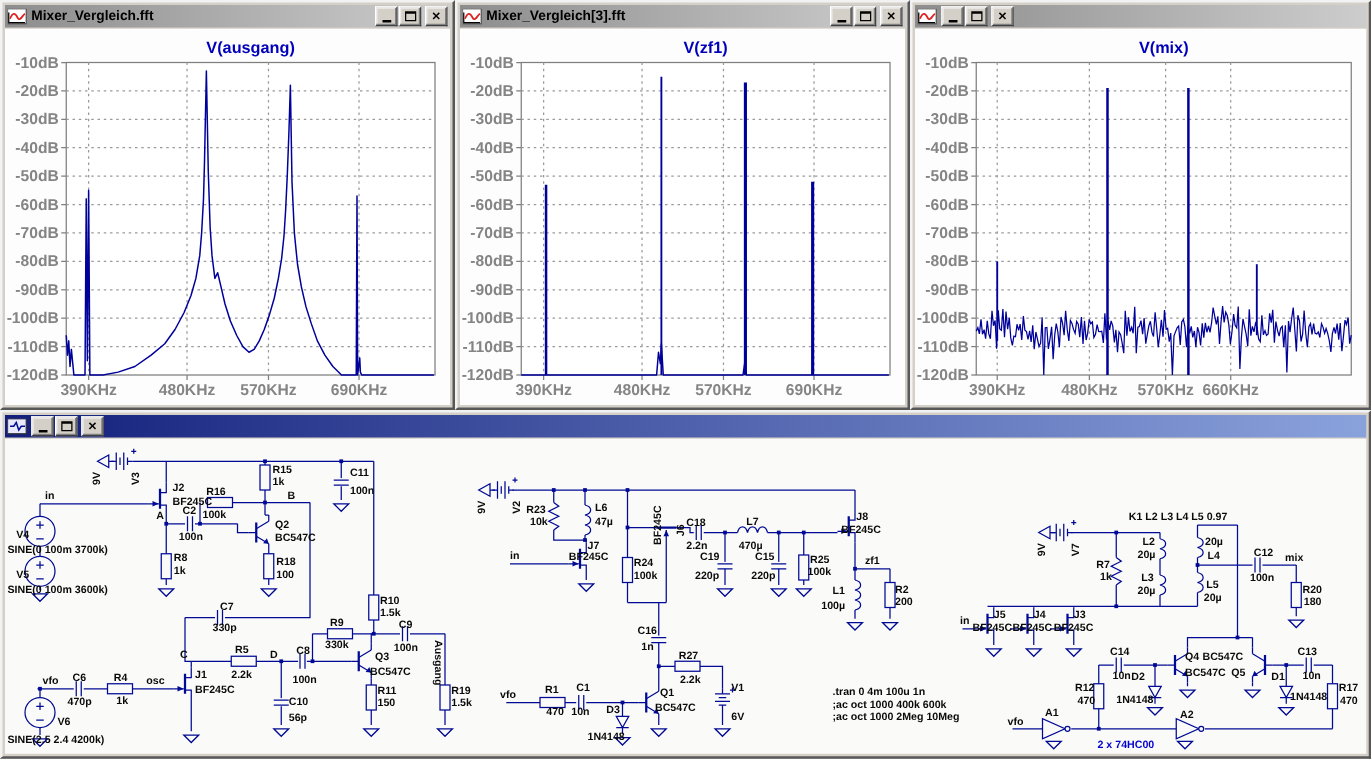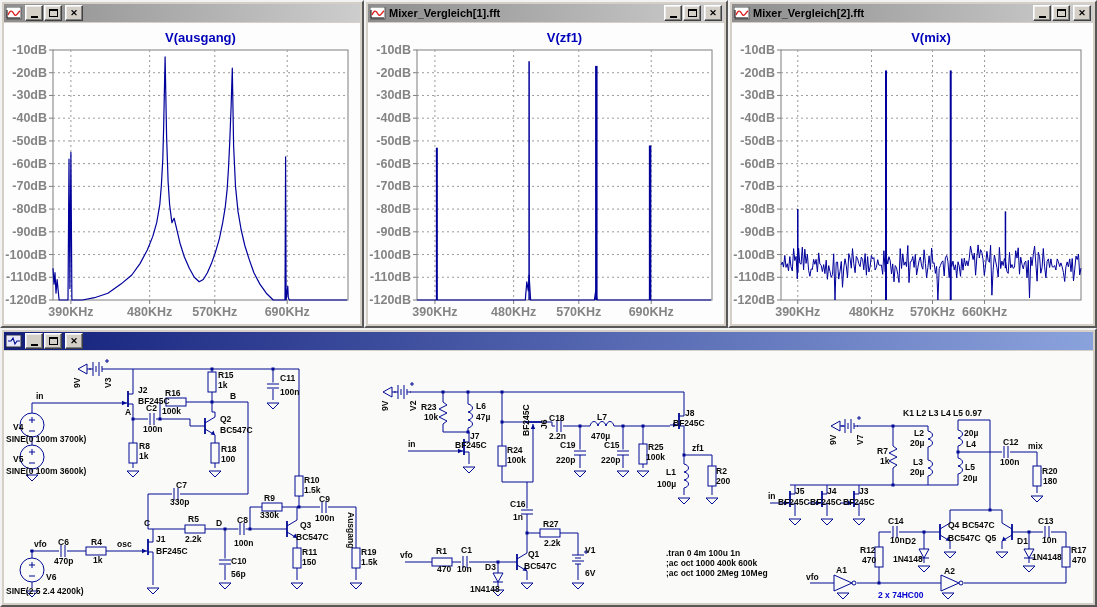--- a/index.html
+++ b/index.html
@@ -30,20 +30,21 @@
 
 <div class="win" style="left:0;top:0;width:364px;height:328px">
   <div class="tb tb-in">
     <span class="ticon">
       <svg width="16" height="13">
           <rect x="0" y="0" width="15" height="12" fill="#fff" stroke="#555"></rect>
           <path d="M1 3 v8 h13" stroke="#000" fill="none"></path>
           <path d="M2 8 C4 3,6 3,8 7 C10 11,12 5,14 4" stroke="#d22" fill="none" stroke-width="1.4"></path>
         </svg>
     </span>
+    <span class="ttext">Mixer_Vergleich.fft</span>
     <span class="btns">
       <span class="btn">
           <span class="g-min"></span>
         </span>
       <span class="btn">
           <span class="g-max"></span>
         </span>
       <span class="btn btn-close">
           <span class="g-cls">✕</span>
         </span>
@@ -104,21 +105,21 @@
 
 <div class="win" style="left:364px;top:0;width:364px;height:328px">
   <div class="tb tb-in">
     <span class="ticon">
       <svg width="16" height="13">
           <rect x="0" y="0" width="15" height="12" fill="#fff" stroke="#555"></rect>
           <path d="M1 3 v8 h13" stroke="#000" fill="none"></path>
           <path d="M2 8 C4 3,6 3,8 7 C10 11,12 5,14 4" stroke="#d22" fill="none" stroke-width="1.4"></path>
         </svg>
     </span>
-    <span class="ttext">Mixer_Vergleich[1].fft</span>
+    <span class="ttext">Mixer_Vergleich[3].fft</span>
     <span class="btns">
       <span class="btn">
           <span class="g-min"></span>
         </span>
       <span class="btn">
           <span class="g-max"></span>
         </span>
       <span class="btn btn-close">
           <span class="g-cls">✕</span>
         </span>
@@ -183,21 +184,20 @@
 
 <div class="win" style="left:728px;top:0;width:369px;height:328px">
   <div class="tb tb-in">
     <span class="ticon">
       <svg width="16" height="13">
           <rect x="0" y="0" width="15" height="12" fill="#fff" stroke="#555"></rect>
           <path d="M1 3 v8 h13" stroke="#000" fill="none"></path>
           <path d="M2 8 C4 3,6 3,8 7 C10 11,12 5,14 4" stroke="#d22" fill="none" stroke-width="1.4"></path>
         </svg>
     </span>
-    <span class="ttext">Mixer_Vergleich[2].fft</span>
     <span class="btns">
       <span class="btn">
           <span class="g-min"></span>
         </span>
       <span class="btn">
           <span class="g-max"></span>
         </span>
       <span class="btn btn-close">
           <span class="g-cls">✕</span>
         </span>

